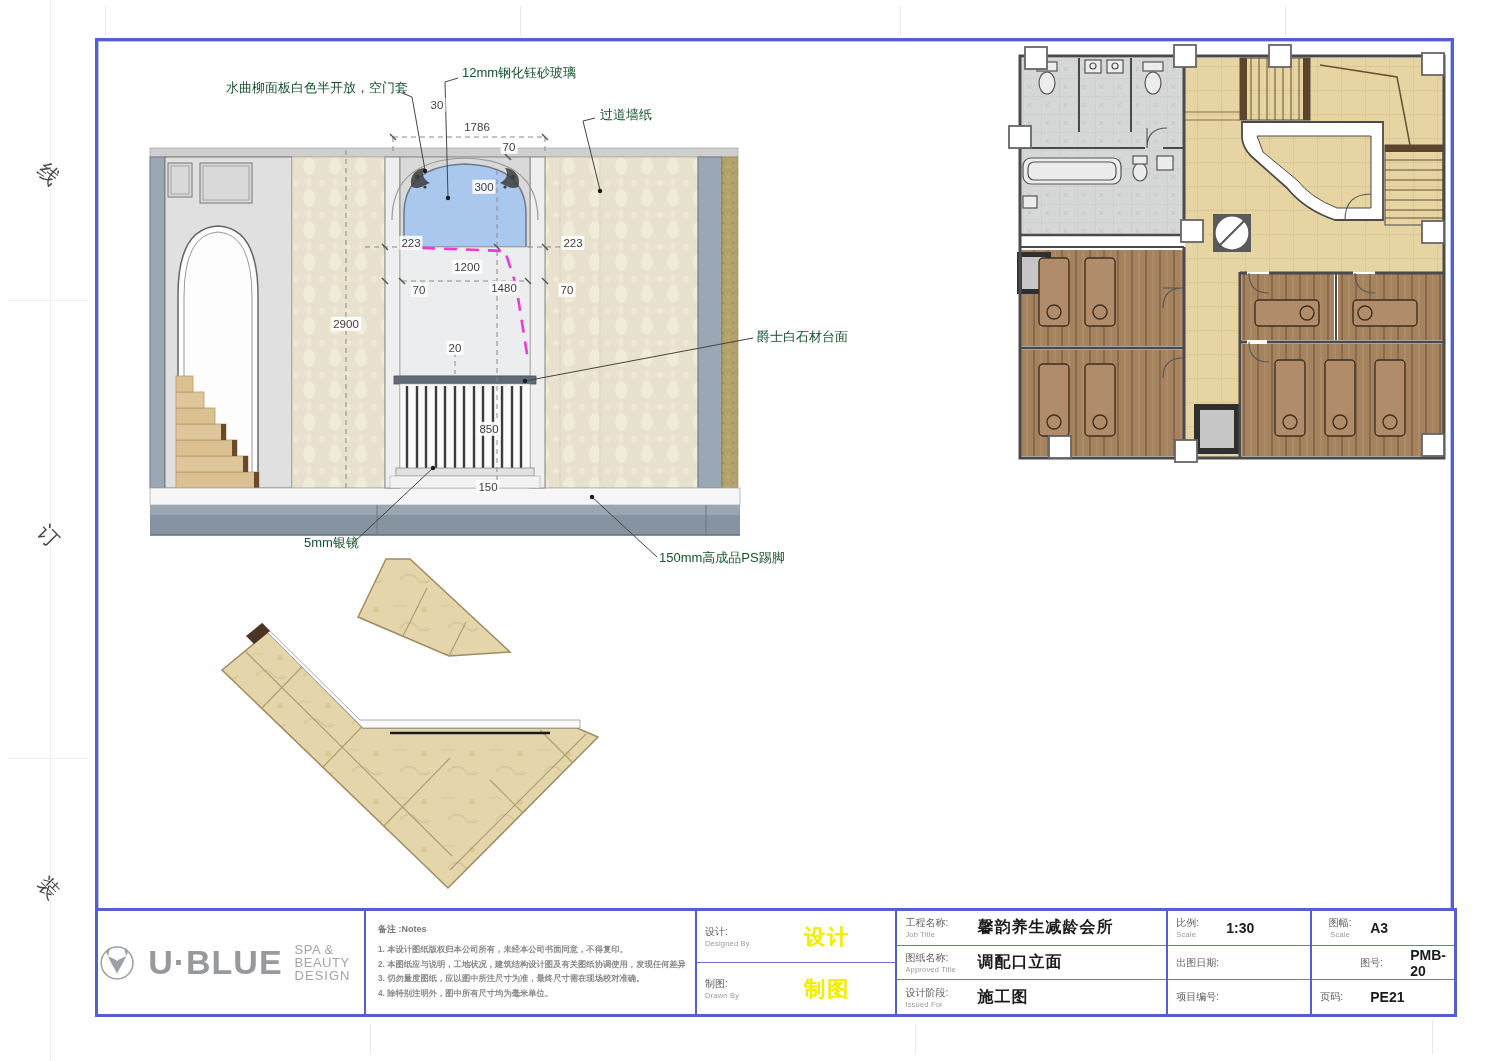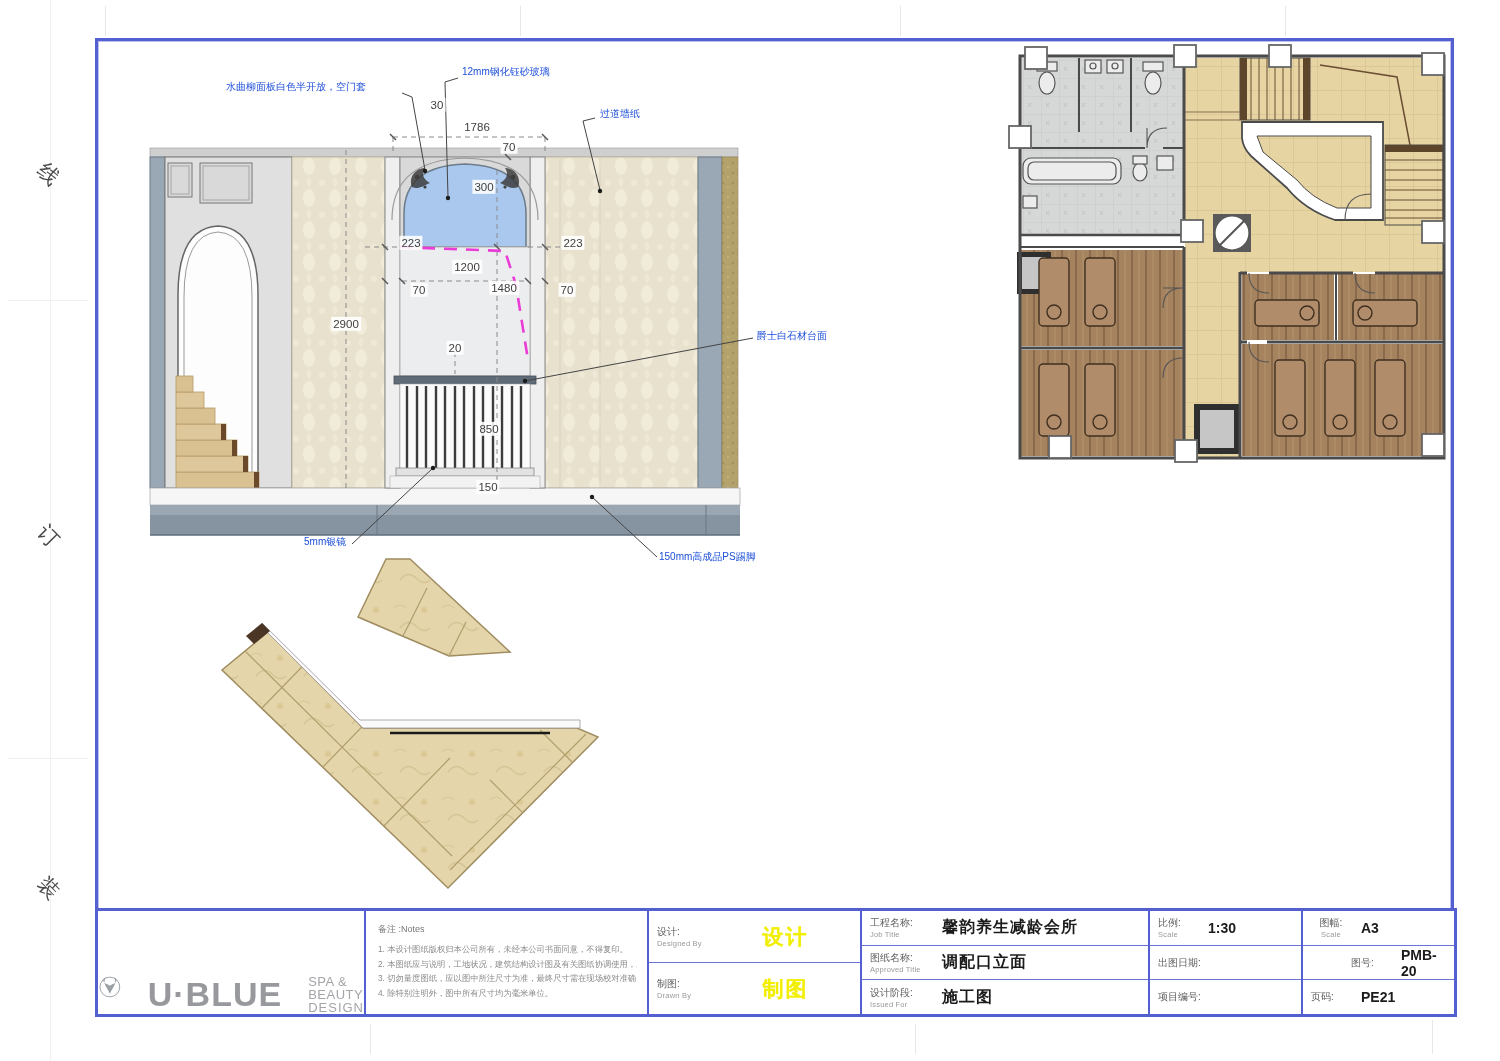--- a/index.html
+++ b/index.html
@@ -14,21 +14,21 @@
   .bmark{
     position:absolute;left:38px;font-size:21px;color:#4a4a4a;
     transform:rotate(45deg);letter-spacing:0;
   }
   .frame{
     position:absolute;left:95px;top:38px;width:1359px;height:976px;
     border:3px solid #5560d0;box-shadow:inset 0 0 0 1px #b9c0ef;
     box-sizing:border-box;background:#fff;
   }
   .ann{
-    position:absolute;font-size:10px;color:#1d4ed8;white-space:nowrap;
+    position:absolute;font-size:13px;color:#14532d;white-space:nowrap;
     line-height:1.1;
   }
   .dim{
     position:absolute;transform:translate(-50%,-50%);
     font-size:11.5px;color:#3e3e3e;background:rgba(255,255,255,.88);
     padding:0 2px;white-space:nowrap;line-height:1.25;
   }
   svg{display:block;}
 
   
@@ -45,21 +45,21 @@
   .tb-row:first-child{border-top:none;}
   .lblwrap{display:flex;flex-direction:column;justify-content:center;min-width:62px;}
   .lbl-cn{font-size:10px;color:#5d5d5d;}
   .lbl-en{font-size:7.5px;color:#9a9a9a;letter-spacing:.2px;}
   .stamp{
     flex:1;text-align:center;font-size:21px;font-weight:bold;color:#f2ee00;
     text-shadow:0 0 1px rgba(242,238,0,.6);letter-spacing:2px;
   }
   .bigval{font-size:16px;font-weight:bold;color:#1b1b1b;margin-left:10px;letter-spacing:1px;}
   .midval{font-size:14px;font-weight:bold;color:#1b1b1b;margin-left:10px;}
-  .logo-cell{display:flex;align-items:flex-end;justify-content:center;gap:26px;}
+  .logo-cell{display:flex;align-items:center;justify-content:center;gap:12px;}
   .brand{font-size:34px;font-weight:bold;color:#97999c;letter-spacing:1px;}
   .tagline{display:flex;flex-direction:column;line-height:1;color:#a3a5a8;}
   .tagline .t1{font-size:13px;letter-spacing:.5px;}
   .tagline .t2{font-size:13px;letter-spacing:1px;}
   .notes-cell{padding:12px 10px 6px 12px;box-sizing:border-box;}
   .notes-h{font-size:9px;color:#777;margin-bottom:6px;}
   .notes-line{font-size:8.3px;color:#8a8a8a;line-height:1.75;white-space:nowrap;overflow:hidden;}
 </style>
 </head>
 <body>
@@ -458,21 +458,21 @@
       <path d="M16,19 C11,13 13,8 20,6 C17,10 17,15 16,19 Z" fill="#9aa0a6"></path>
       <path d="M44,19 C49,13 47,8 40,6 C43,10 43,15 44,19 Z" fill="#9aa0a6"></path>
     </svg>
     <span class="brand">U·BLUE</span>
     <span class="tagline">
       <span class="t1">SPA &amp; BEAUTY</span>
       <span class="t2">DESIGN</span>
     </span>
   </div>
 
-  <div class="tb-col notes-cell" style="width:283px;">
+  <div class="tb-col notes-cell" style="width:331px;font-weight:bold;">
     <div class="notes-h">备注 :Notes</div>
     <div class="notes-line">1. 本设计图纸版权归本公司所有，未经本公司书面同意，不得复印。</div>
     <div class="notes-line">2. 本图纸应与说明，工地状况，建筑结构设计图及有关图纸协调使用，发现任何差异请立即通知设计师。</div>
     <div class="notes-line">3. 切勿量度图纸，应以图中所注尺寸为准，最终尺寸需在现场校对准确。</div>
     <div class="notes-line">4. 除特别注明外，图中所有尺寸均为毫米单位。</div>
   </div>
 
   <div class="tb-col tb-rows" style="width:213px;">
     <div class="tb-row">
       <span class="lblwrap">

